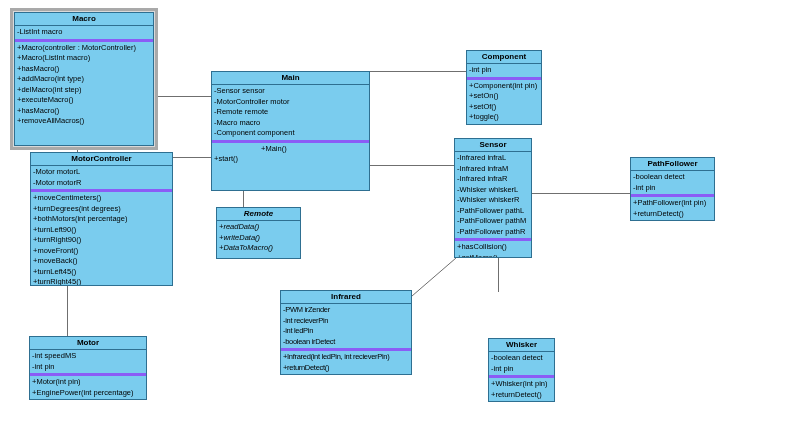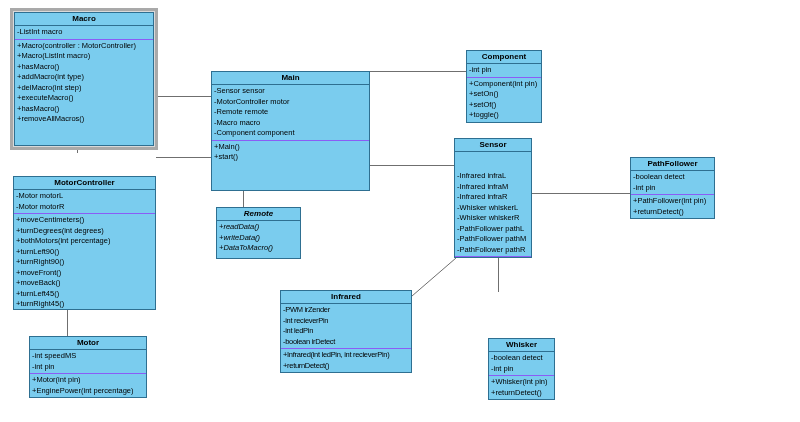--- a/index.html
+++ b/index.html
@@ -13,25 +13,25 @@
   .uml-class{
     position:absolute;z-index:2;box-sizing:border-box;
     background:#7accee;border:1px solid #2e6f91;
     display:flex;flex-direction:column;color:#000;
   }
   .uml-title{
     flex:0 0 auto;height:12px;line-height:12px;text-align:center;
     font-weight:bold;font-size:8px;border-bottom:1px solid #2e6f91;
     overflow:hidden;white-space:nowrap;
   }
-  .uml-attrs{flex:0 0 auto;border-bottom:1px solid #8b5cf6;padding:1px 2px;overflow:hidden;}
+  .uml-attrs{flex:0 0 auto;border-bottom:3px solid #8b5cf6;padding:1px 2px;overflow:hidden;}
   .uml-methods{flex:1 1 auto;padding:1px 2px;overflow:hidden;}
   .uml-line{font-size:7.5px;line-height:10.5px;white-space:nowrap;}
   .tight .uml-line{letter-spacing:-0.3px;}
-  .u{}
+  .u{margin-left:47px;}
   
   .selection{
     position:absolute;z-index:2;box-sizing:content-box;
     border:3px solid #a9a9a9;padding:1px;background:#d9d9d9;
   }
   .selection .uml-class{position:static;}
 </style>
 </head>
 <body>
 
@@ -62,21 +62,21 @@
         <div class="uml-line">+hasMacro()</div>
         <div class="uml-line">+addMacro(int type)</div>
         <div class="uml-line">+delMacro(int step)</div>
         <div class="uml-line">+executeMacro()</div>
         <div class="uml-line">+hasMacro()</div>
         <div class="uml-line">+removeAllMacros()</div>
       </div>
     </div>
   </div>
 
-  <div class="uml-class" style="left:13px;top:152px;width:143px;height:134px;margin-top:24px;">
+  <div class="uml-class" style="left:30px;top:152px;width:143px;height:134px;">
     <div class="uml-title">MotorController</div>
     <div class="uml-attrs">
       <div class="uml-line">-Motor motorL</div>
       <div class="uml-line">-Motor motorR</div>
     </div>
     <div class="uml-methods">
       <div class="uml-line">+moveCentimeters()</div>
       <div class="uml-line">+turnDegrees(int degrees)</div>
       <div class="uml-line">+bothMotors(int percentage)</div>
       <div class="uml-line">+turnLeft90()</div>
@@ -142,20 +142,24 @@
     <div class="uml-attrs">
       <div class="uml-line">-Infrared infraL</div>
       <div class="uml-line">-Infrared infraM</div>
       <div class="uml-line">-Infrared infraR</div>
       <div class="uml-line">-Whisker whiskerL</div>
       <div class="uml-line">-Whisker whiskerR</div>
       <div class="uml-line">-PathFollower pathL</div>
       <div class="uml-line">-PathFollower pathM</div>
       <div class="uml-line">-PathFollower pathR</div>
     </div>
+    <div class="uml-methods">
+      <div class="uml-line">+hasCollision()</div>
+      <div class="uml-line">+getMacro()</div>
+    </div>
   </div>
 
   <div class="uml-class tight" style="left:280px;top:290px;width:132px;">
     <div class="uml-title">Infrared</div>
     <div class="uml-attrs">
       <div class="uml-line">-PWM irZender</div>
       <div class="uml-line">-int recieverPin</div>
       <div class="uml-line">-int ledPin</div>
       <div class="uml-line">-boolean irDetect</div>
     </div>

